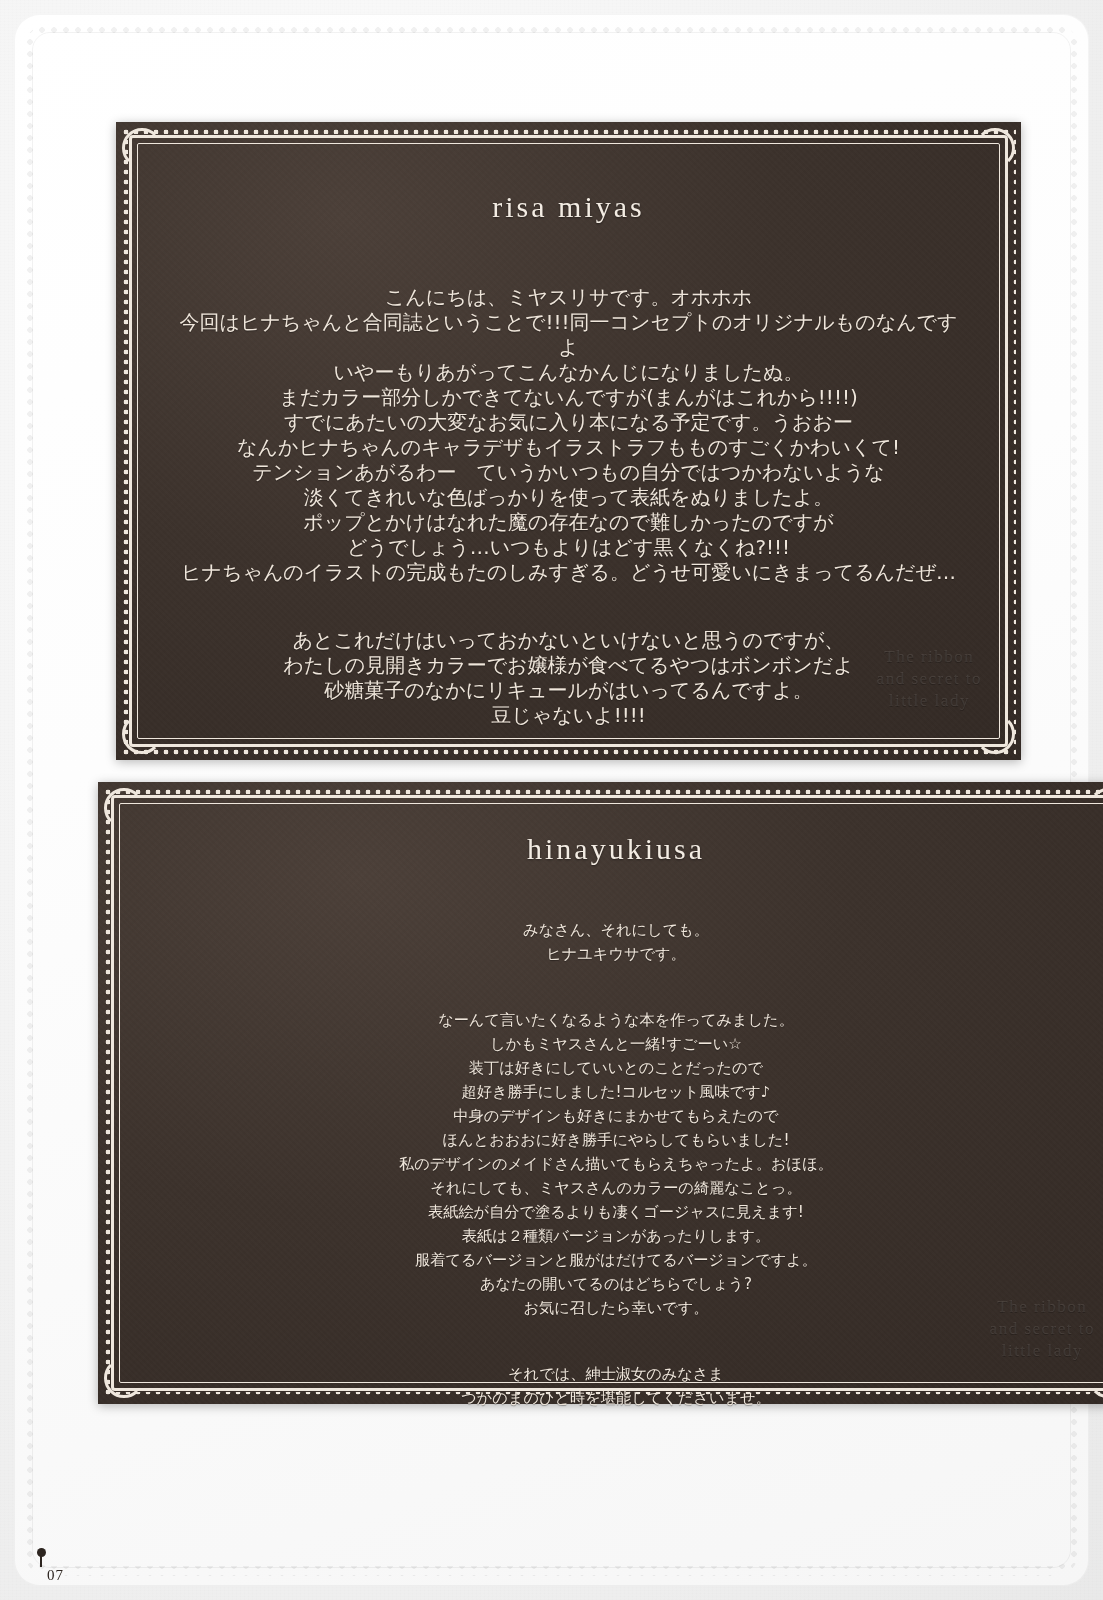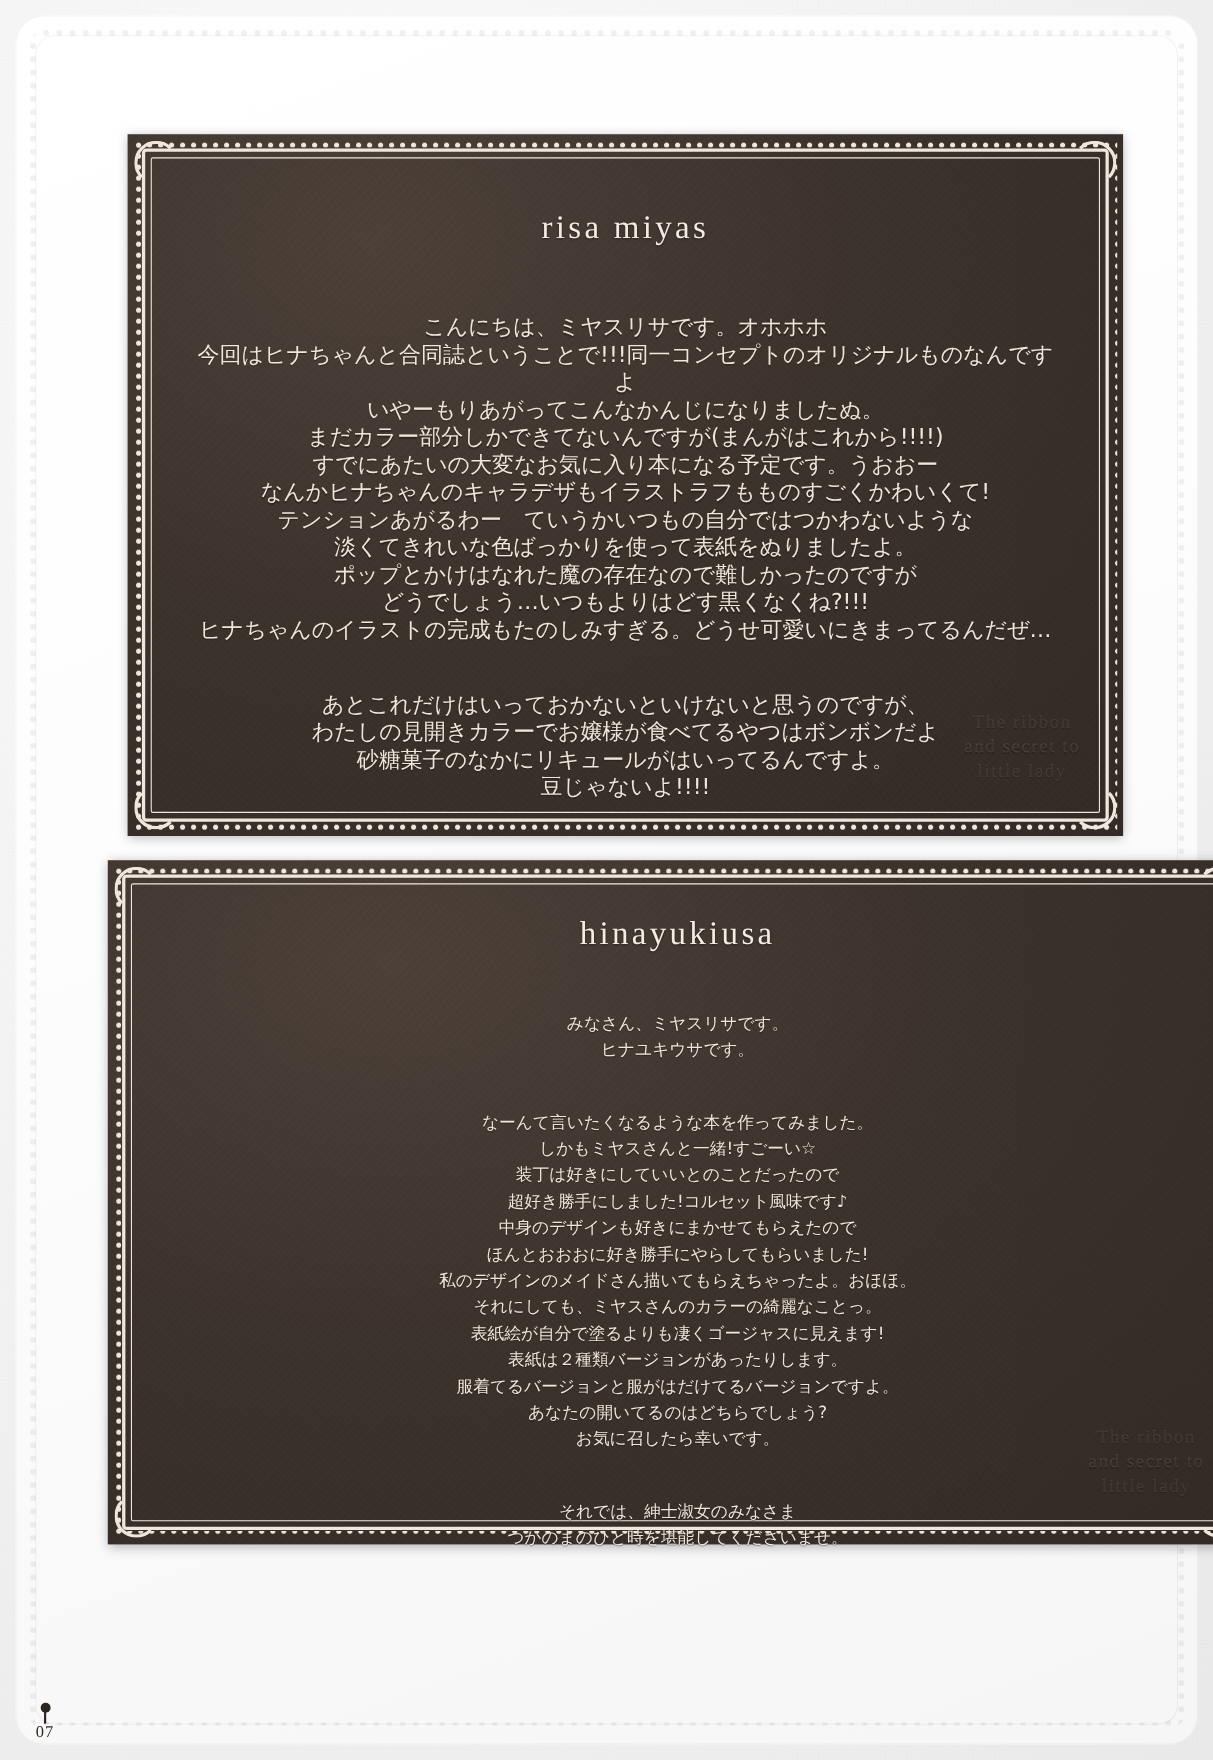--- a/index.html
+++ b/index.html
@@ -193,20 +193,21 @@
     position: absolute;
     left: 3.5px; top: 8px;
     width: 2px; height: 11px;
     background: #2d2520;
   }
   .page-number {
     font-size: 15px;
     color: #2d2520;
     letter-spacing: 1px;
     margin-top: 10px;
+    text-align: right;
   }
 </style>
 </head>
 <body>
 
 <div class="page">
   <div class="paper-noise"></div>
   <div class="paper-frame">
     <div class="scallop"></div>
   </div>
@@ -253,21 +254,21 @@
     <div class="card-border-outer"></div>
     <div class="card-border-inner"></div>
     <div class="corner tl"></div>
     <div class="corner tr"></div>
     <div class="corner bl"></div>
     <div class="corner br"></div>
 
     <div class="card-title">hinayukiusa</div>
 
     <div class="card-body">
-      <span>みなさん、ミヤスリサです。
+      <span>みなさん、それにしても。
 ヒナユキウサです。</span>
       <span class="gap"></span>
       <span>なーんて言いたくなるような本を作ってみました。
 しかもミヤスさんと一緒!すごーい☆
 装丁は好きにしていいとのことだったので
 超好き勝手にしました!コルセット風味です♪
 中身のデザインも好きにまかせてもらえたので
 ほんとおおおに好き勝手にやらしてもらいました!
 私のデザインのメイドさん描いてもらえちゃったよ。おほほ。
 それにしても、ミヤスさんのカラーの綺麗なことっ。

